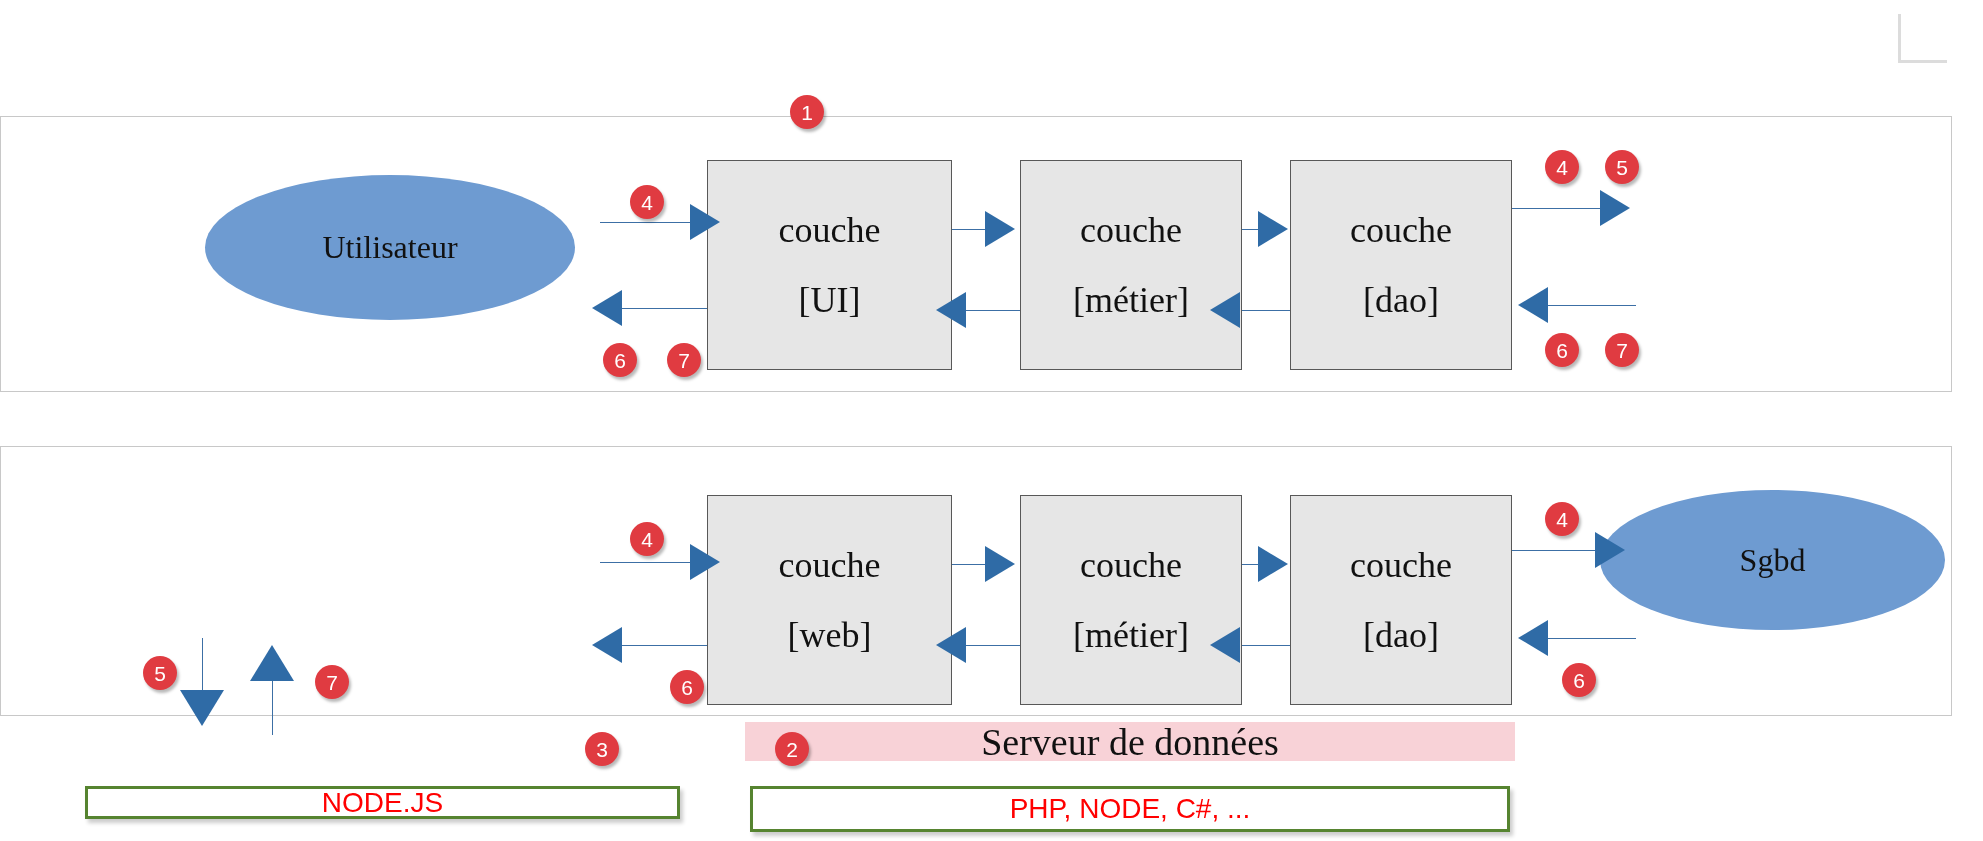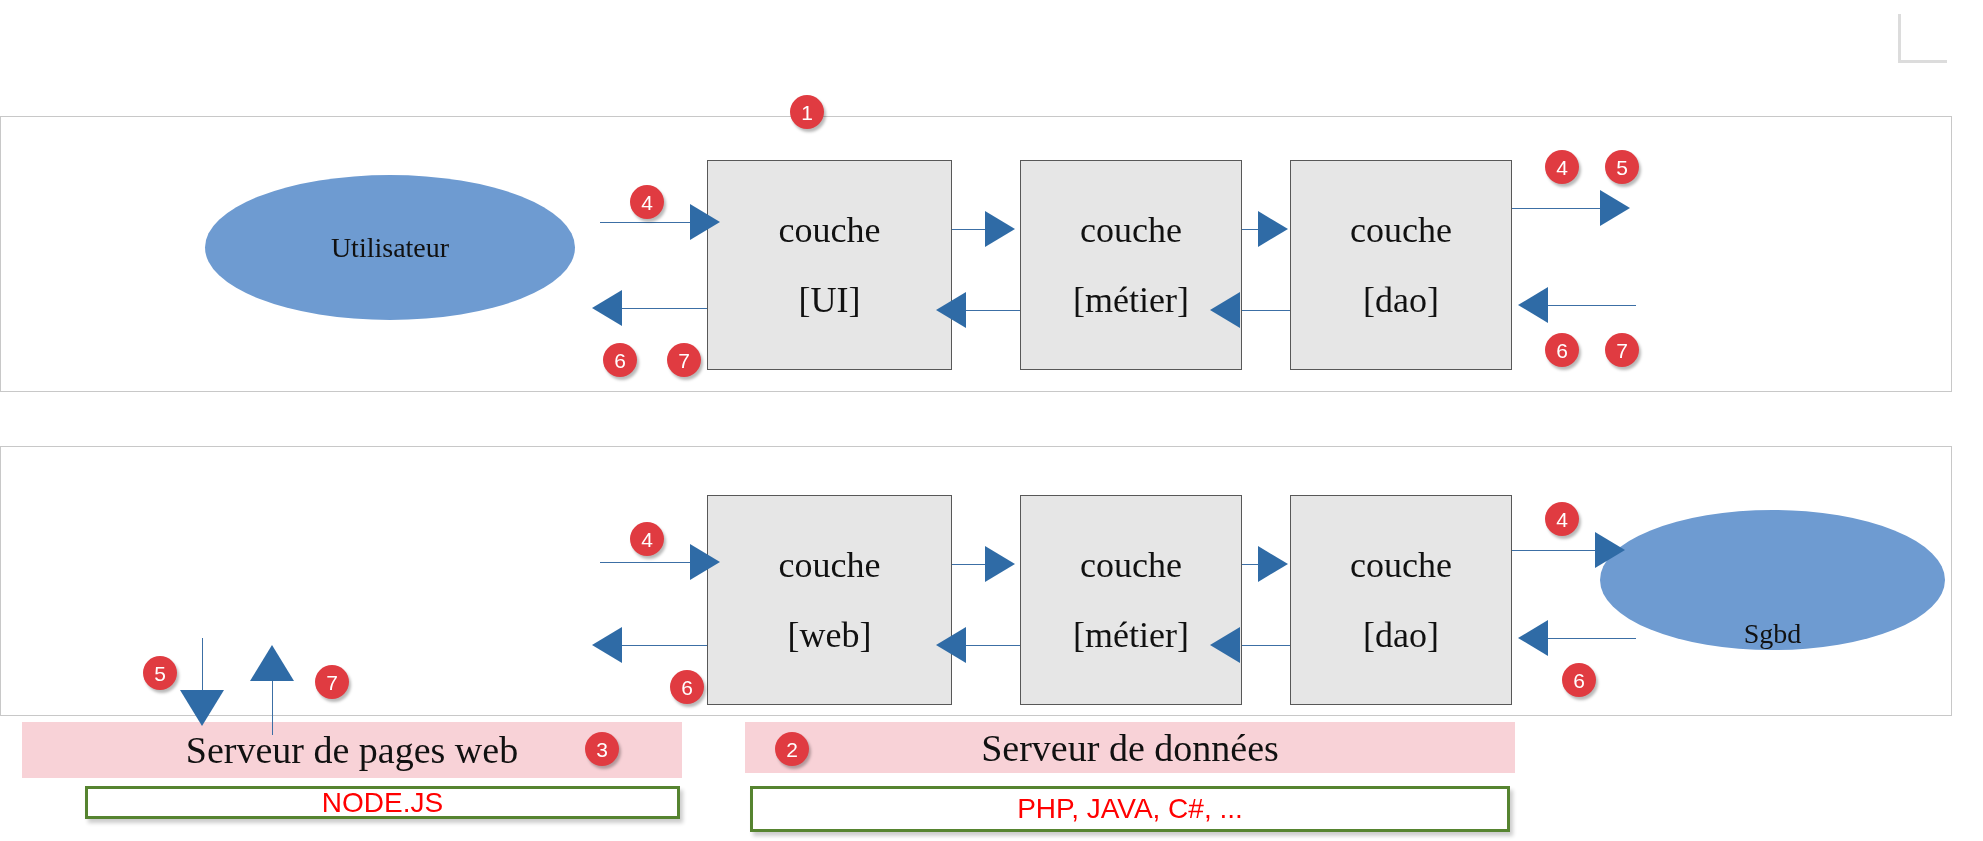--- a/index.html
+++ b/index.html
@@ -14,21 +14,21 @@
   
   .panel{position:absolute;border:1px solid #c8c8c8;background:transparent;box-sizing:border-box;}
   #panel-browser{left:0px;top:116px;width:1952px;height:276px;}
   #panel-server{left:0px;top:446px;width:1952px;height:270px;}
 
   
   .band{position:absolute;background:#f8d2d7;display:flex;align-items:center;box-sizing:border-box;}
   .band-text{font-family:"Liberation Serif", serif;font-size:38px;color:#111;white-space:nowrap;}
   #band-browser{left:720px;top:86px;width:780px;height:52px;justify-content:center;}
   #band-webserver{left:22px;top:722px;width:660px;height:56px;justify-content:center;}
-  #band-dataserver{left:745px;top:722px;width:770px;height:51px;justify-content:center;}
+  #band-dataserver{left:745px;top:722px;width:770px;height:39px;justify-content:center;}
 
   
   .badge{
     position:absolute;width:34px;height:34px;border-radius:50%;
     background:#e03b41;color:#fff;
     font-family:"Liberation Sans", sans-serif;font-size:21px;font-weight:normal;
     display:flex;align-items:center;justify-content:center;
     box-shadow:2px 3px 3px rgba(0,0,0,.28);
     line-height:1;z-index:6;
   }
@@ -39,21 +39,21 @@
     display:flex;flex-direction:column;align-items:center;justify-content:center;
     font-family:"Liberation Serif", serif;font-size:36px;color:#111;
     line-height:1.18;box-sizing:border-box;z-index:3;gap:28px;
   }
   .layer-box span{display:block;}
 
   
   .ellipse{
     position:absolute;background:#6e9bd1;border-radius:50%;
     display:flex;align-items:center;justify-content:center;
-    font-family:"Liberation Serif", serif;font-size:28px;color:#111;z-index:3;
+    font-family:"Liberation Serif", serif;font-size:32px;color:#111;z-index:3;
   }
 
   
   .hline{position:absolute;height:0;border-top:1.6px solid #3c6fa5;z-index:2;}
   .vline{position:absolute;width:0;border-left:1.6px solid #3c6fa5;z-index:2;}
   .arrow{position:absolute;width:0;height:0;z-index:4;}
   .arrow-r{border-top:18px solid transparent;border-bottom:18px solid transparent;border-left:30px solid #2f6ba6;}
   .arrow-l{border-top:18px solid transparent;border-bottom:18px solid transparent;border-right:30px solid #2f6ba6;}
   .arrow-d{border-left:22px solid transparent;border-right:22px solid transparent;border-top:36px solid #2f6ba6;}
   .arrow-u{border-left:22px solid transparent;border-right:22px solid transparent;border-bottom:36px solid #2f6ba6;}
@@ -163,42 +163,39 @@
   <div class="arrow arrow-l" style="left:1210px;top:627px;"></div>
 
   <div class="hline" style="left:1512px;top:550px;width:100px;"></div>
   <div class="arrow arrow-r" style="left:1595px;top:532px;"></div>
   <div class="badge" style="left:1545px;top:502px;">4</div>
 
   <div class="hline" style="left:1546px;top:638px;width:90px;"></div>
   <div class="arrow arrow-l" style="left:1518px;top:620px;"></div>
   <div class="badge" style="left:1562px;top:663px;">6</div>
 
-  <div class="ellipse" style="left:1600px;top:510px;width:345px;height:140px;align-items:flex-end;">
+  <div class="ellipse" style="left:1600px;top:490px;width:345px;height:140px;">
     <span>Sgbd</span>
   </div>
 
   <div class="vline" style="left:202px;top:638px;height:60px;"></div>
   <div class="arrow arrow-d" style="left:180px;top:690px;"></div>
   <div class="badge" style="left:143px;top:656px;">5</div>
 
   <div class="vline" style="left:272px;top:680px;height:55px;"></div>
   <div class="arrow arrow-u" style="left:250px;top:645px;"></div>
   <div class="badge" style="left:315px;top:665px;">7</div>
 
-  <div class="band" id="band-webserver">
-    <span class="band-text">Serveur de pages web</span>
-  </div>
   <div class="badge" style="left:585px;top:732px;">3</div>
 
   <div class="band" id="band-dataserver">
     <span class="band-text">Serveur de données</span>
   </div>
   <div class="badge" style="left:775px;top:732px;">2</div>
 
   <div class="tech-box" id="tech-node">
     <span>NODE.JS</span>
   </div>
   <div class="tech-box" id="tech-lang">
-    <span>PHP, JAVA, C#, ...</span>
+    <span>PHP, NODE, C#, ...</span>
   </div>
 
 </div>
 
 </body></html>

